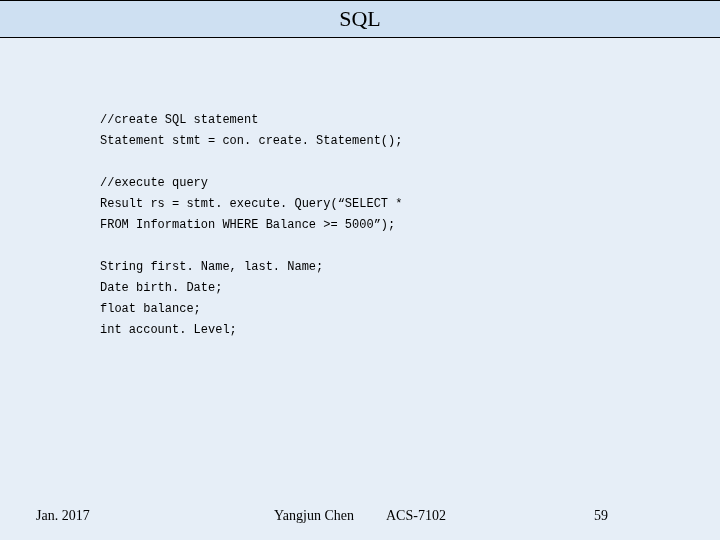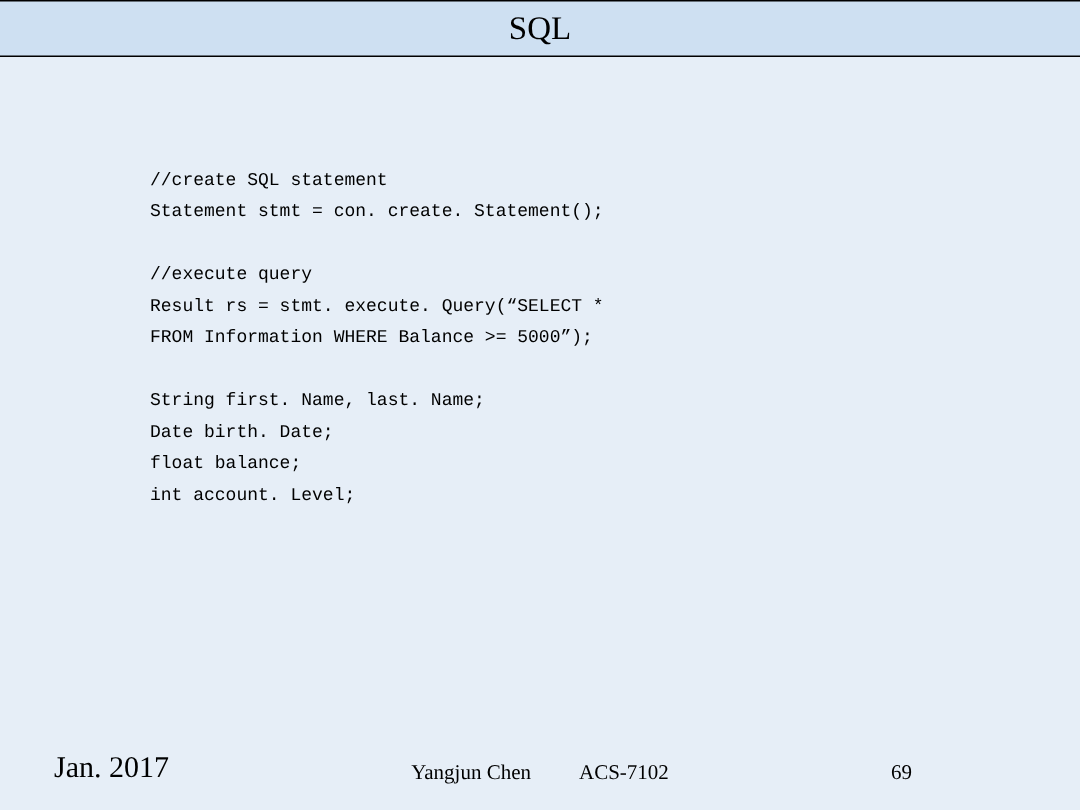--- a/index.html
+++ b/index.html
@@ -39,21 +39,21 @@
     font-family: "Courier New", Courier, monospace;
     font-size: 12px;
     line-height: 21px;
     color: #000;
     white-space: pre;
   }
   .footer-left {
     position: absolute;
     bottom: 16px;
     left: 36px;
-    font-size: 20px;
+    font-size: 14px;
     color: #000;
   }
   .footer-center {
     position: absolute;
     bottom: 16px;
     left: 0;
     width: 720px;
     text-align: center;
     font-size: 14px;
     color: #000;
@@ -88,15 +88,15 @@
 Date birth. Date;
 float balance;
 int account. Level;</div>
 
   <div class="footer-left">Jan. 2017</div>
 
   <div class="footer-center">
     <span>Yangjun Chen</span><span class="footer-gap"></span><span>ACS-7102</span>
   </div>
 
-  <div class="footer-right">69</div>
+  <div class="footer-right">59</div>
 
 </div>
 
 </body></html>

